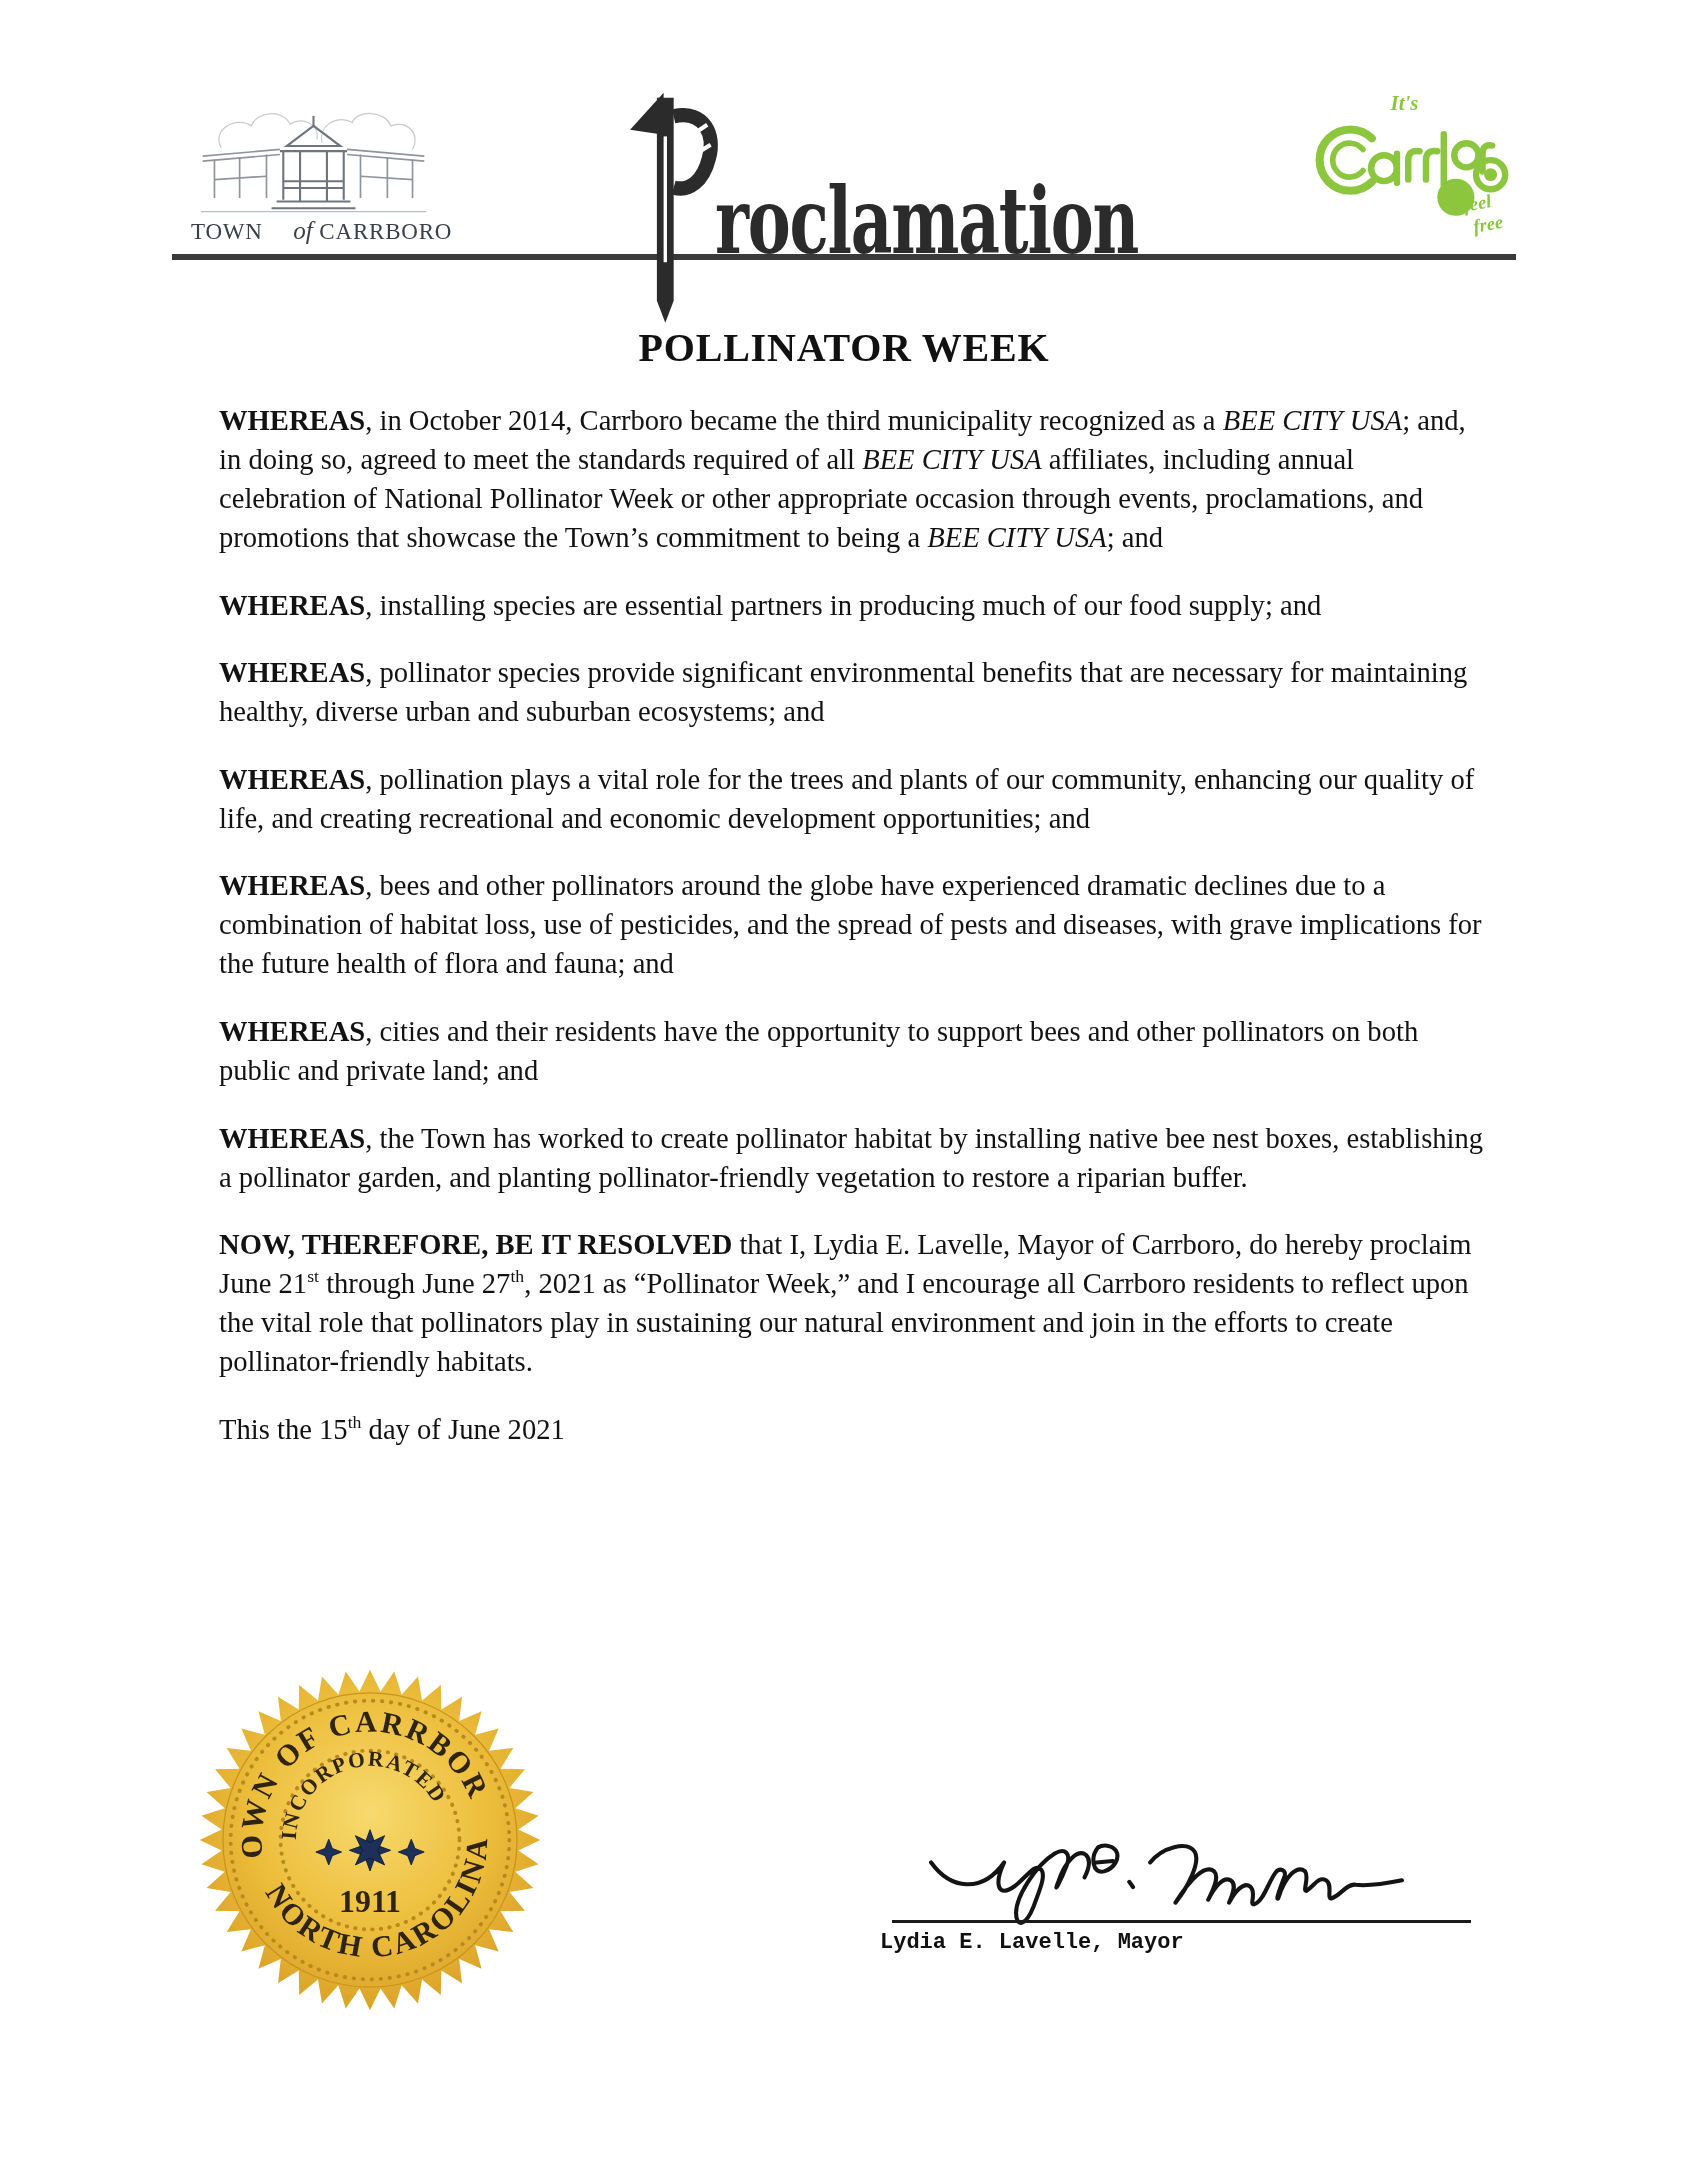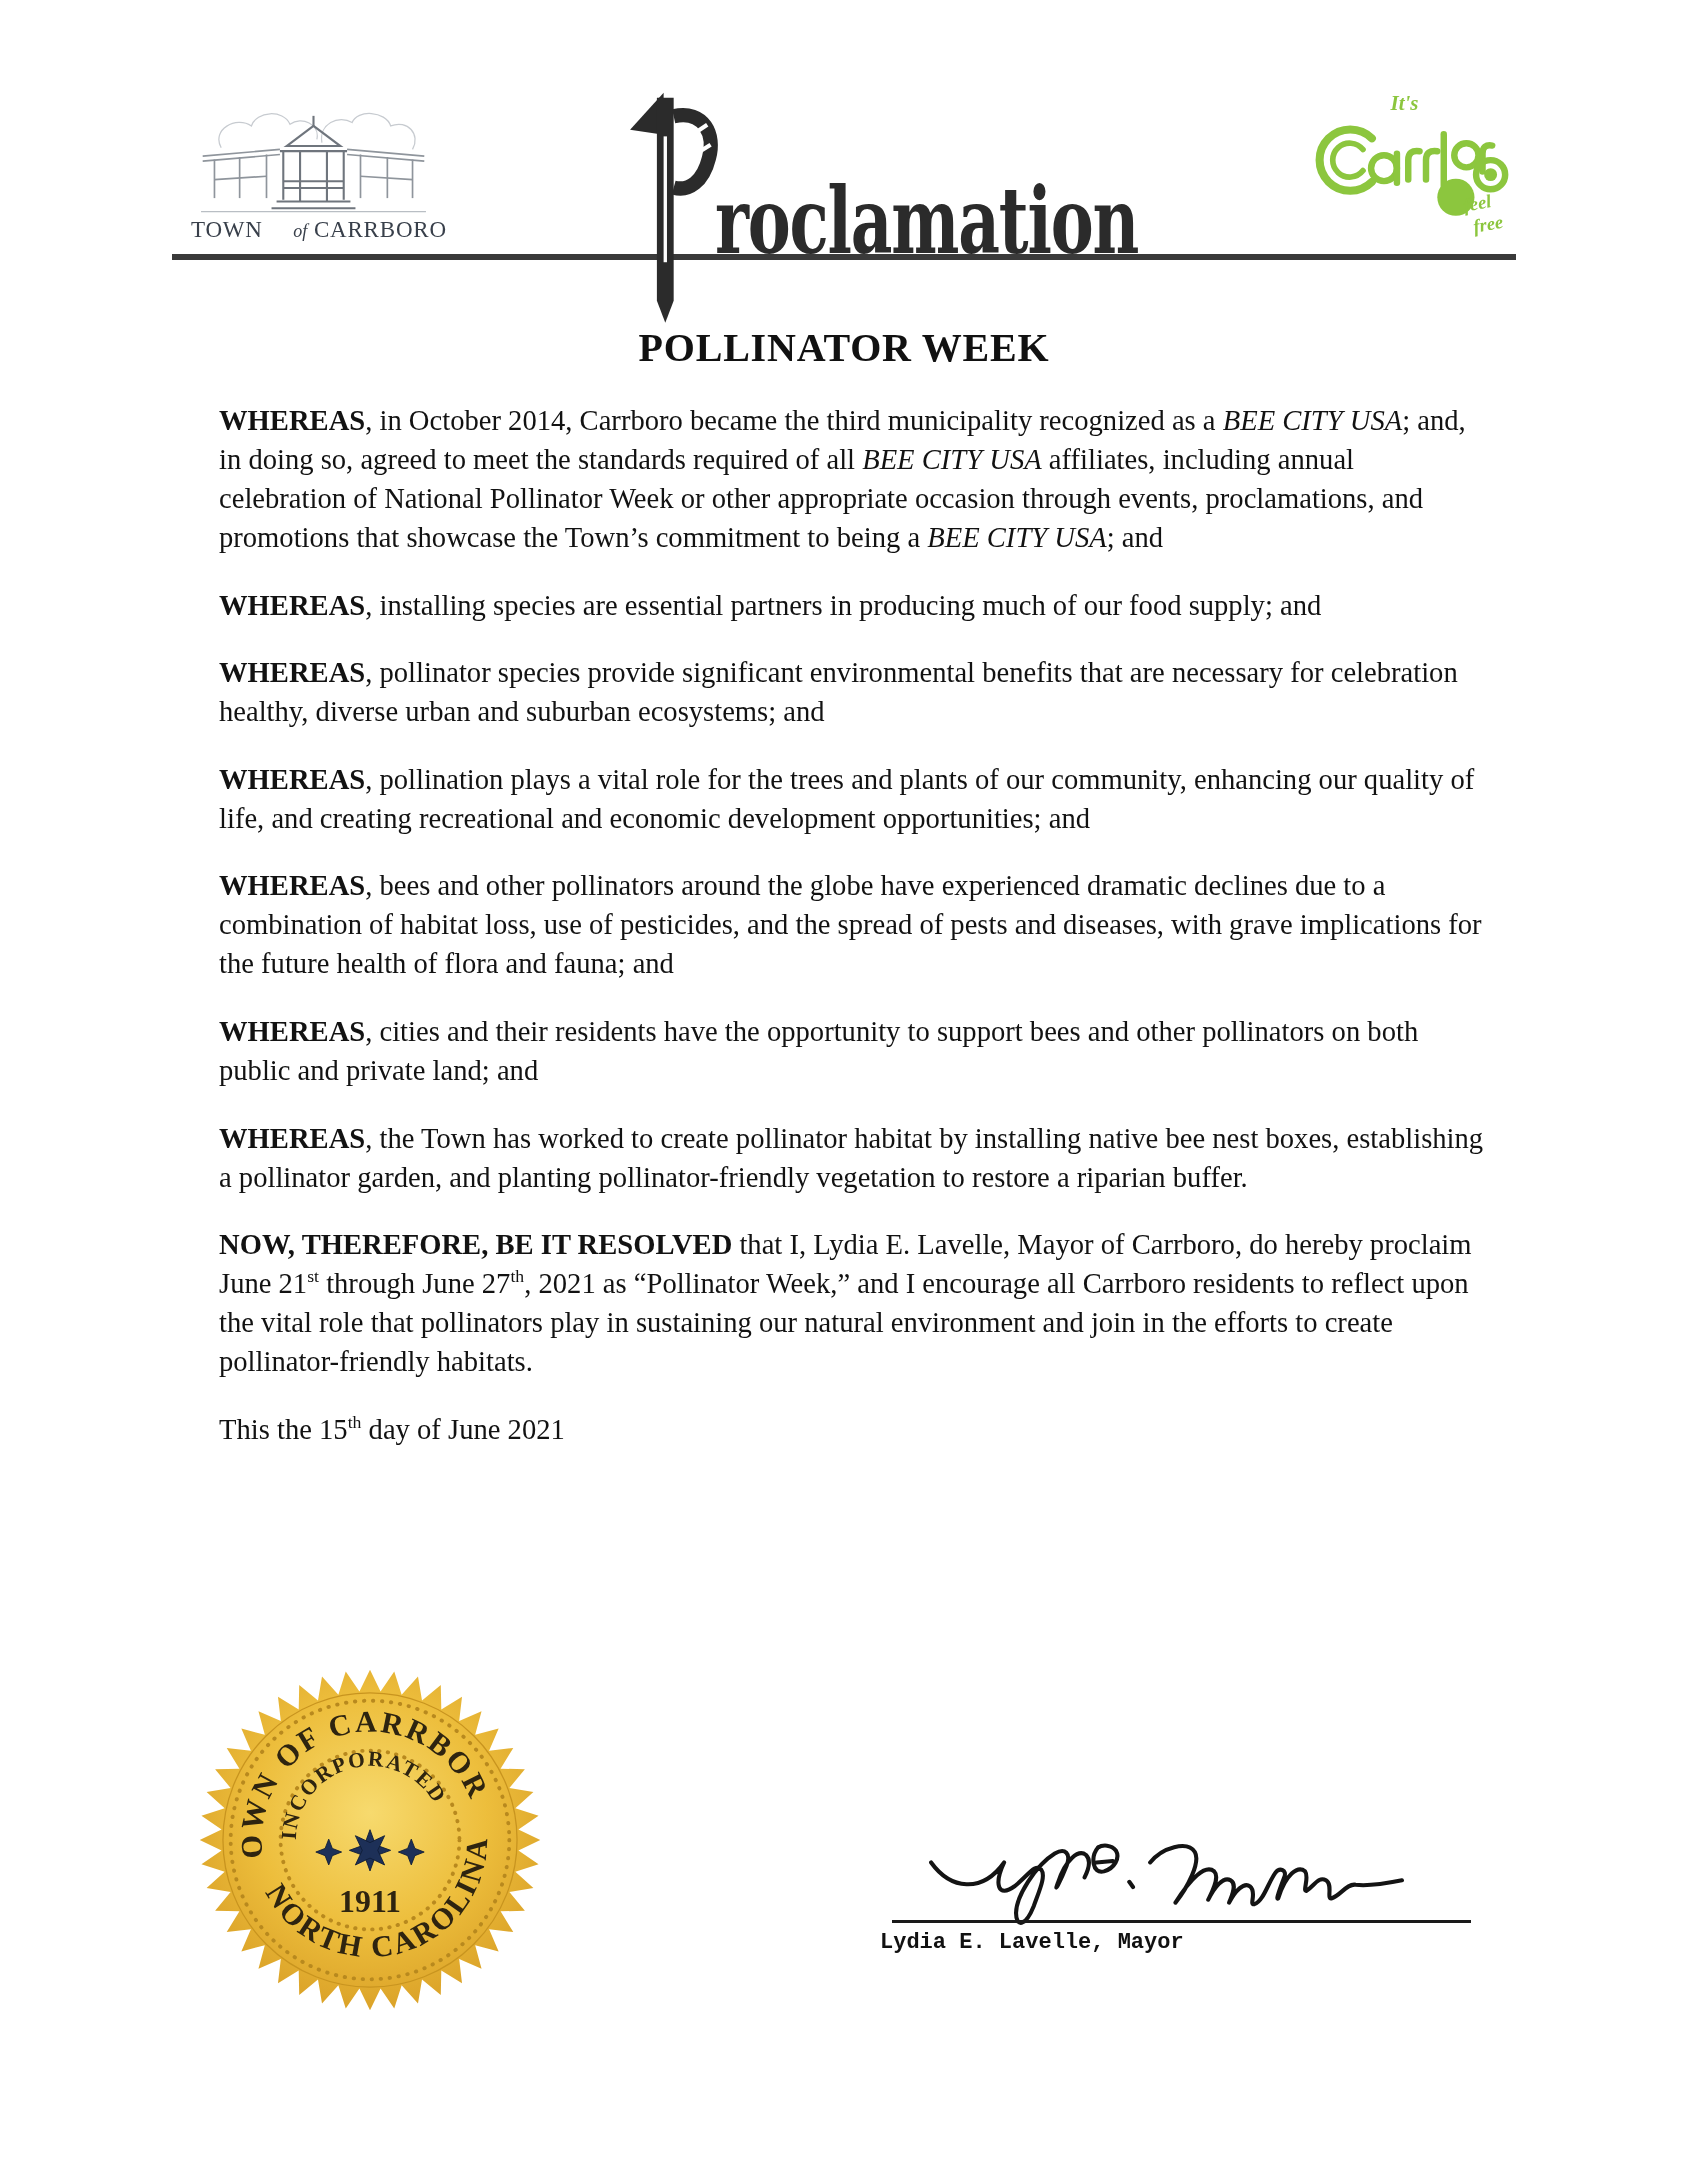--- a/index.html
+++ b/index.html
@@ -6,21 +6,21 @@
   .page{
     position:relative;width:1687px;height:2183px;background:#ffffff;
     font-family:"Liberation Serif","DejaVu Serif",serif;color:#121212;overflow:hidden;
   }
   
   .gazebo-svg{position:absolute;left:196px;top:104px;width:235px;height:111px;}
   .town-caption{
     position:absolute;left:191px;top:217px;width:245px;text-align:center;
     font-size:23px;letter-spacing:0.8px;color:#39404b;white-space:nowrap;
   }
-  .town-caption .of{font-style:italic;font-size:18px;letter-spacing:0;margin-left:24px;}
+  .town-caption .of{font-style:italic;font-size:25px;letter-spacing:0;margin-left:24px;}
   .header-rule{position:absolute;left:172px;top:254px;width:1344px;height:5.9px;background:#3a3a3a;}
   .procl-p-svg{position:absolute;left:625px;top:81px;width:94px;height:245px;z-index:2;}
   .procl-rest{
     position:absolute;left:715px;top:175px;z-index:2;
     font-family:"DejaVu Serif",serif;font-weight:bold;font-size:92px;line-height:1;
     color:#2b2b2b;letter-spacing:-1.7px;transform:scaleX(0.70);transform-origin:left top;white-space:nowrap;
   }
   .green-logo-svg{position:absolute;left:1300px;top:84px;width:210px;height:170px;}
   
   .doc-title{
@@ -117,21 +117,21 @@
       <text x="204" y="154" font-size="23" transform="rotate(-10 204 154)">feel</text>
       <text x="216" y="180" font-size="23" transform="rotate(-10 216 180)">free</text>
     </g>
   </svg>
 
   <div class="doc-title">POLLINATOR WEEK</div>
 
   <div class="body-col" id="body-container">
       <p class="para"><span class="run-b">WHEREAS</span><span class="run-n">, in October 2014, Carrboro became the third municipality recognized as a </span><span class="run-i">BEE CITY USA</span><span class="run-n">; and, in doing so, agreed to meet the standards required of all </span><span class="run-i">BEE CITY USA</span><span class="run-n"> affiliates, including annual celebration of National Pollinator Week or other appropriate occasion through events, proclamations, and promotions that showcase the Town’s commitment to being a </span><span class="run-i">BEE CITY USA</span><span class="run-n">; and</span></p>
       <p class="para"><span class="run-b">WHEREAS</span><span class="run-n">, installing species are essential partners in producing much of our food supply; and</span></p>
-      <p class="para"><span class="run-b">WHEREAS</span><span class="run-n">, pollinator species provide significant environmental benefits that are necessary for celebration healthy, diverse urban and suburban ecosystems; and</span></p>
+      <p class="para"><span class="run-b">WHEREAS</span><span class="run-n">, pollinator species provide significant environmental benefits that are necessary for maintaining healthy, diverse urban and suburban ecosystems; and</span></p>
       <p class="para"><span class="run-b">WHEREAS</span><span class="run-n">, pollination plays a vital role for the trees and plants of our community, enhancing our quality of life, and creating recreational and economic development opportunities; and</span></p>
       <p class="para"><span class="run-b">WHEREAS</span><span class="run-n">, bees and other pollinators around the globe have experienced dramatic declines due to a combination of habitat loss, use of pesticides, and the spread of pests and diseases, with grave implications for the future health of flora and fauna; and</span></p>
       <p class="para"><span class="run-b">WHEREAS</span><span class="run-n">, cities and their residents have the opportunity to support bees and other pollinators on both public and private land; and</span></p>
       <p class="para"><span class="run-b">WHEREAS</span><span class="run-n">, the Town has worked to create pollinator habitat by installing native bee nest boxes, establishing a pollinator garden, and planting pollinator-friendly vegetation to restore a riparian buffer.</span></p>
       <p class="para"><span class="run-b">NOW, THEREFORE, BE IT RESOLVED</span><span class="run-n"> that I, Lydia E. Lavelle, Mayor of Carrboro, do hereby proclaim June 21</span><sup class="run-sup">st</sup><span class="run-n"> through June 27</span><sup class="run-sup">th</sup><span class="run-n">, 2021 as “Pollinator Week,” and I encourage all Carrboro residents to reflect upon the vital role that pollinators play in sustaining our natural environment and join in the efforts to create pollinator-friendly habitats.</span></p>
       <p class="para date"><span class="run-n">This the 15</span><sup class="run-sup">th</sup><span class="run-n"> day of June 2021</span></p>
     </div>
 
   <svg class="seal-svg" viewBox="0 0 400 400">
     <defs>

